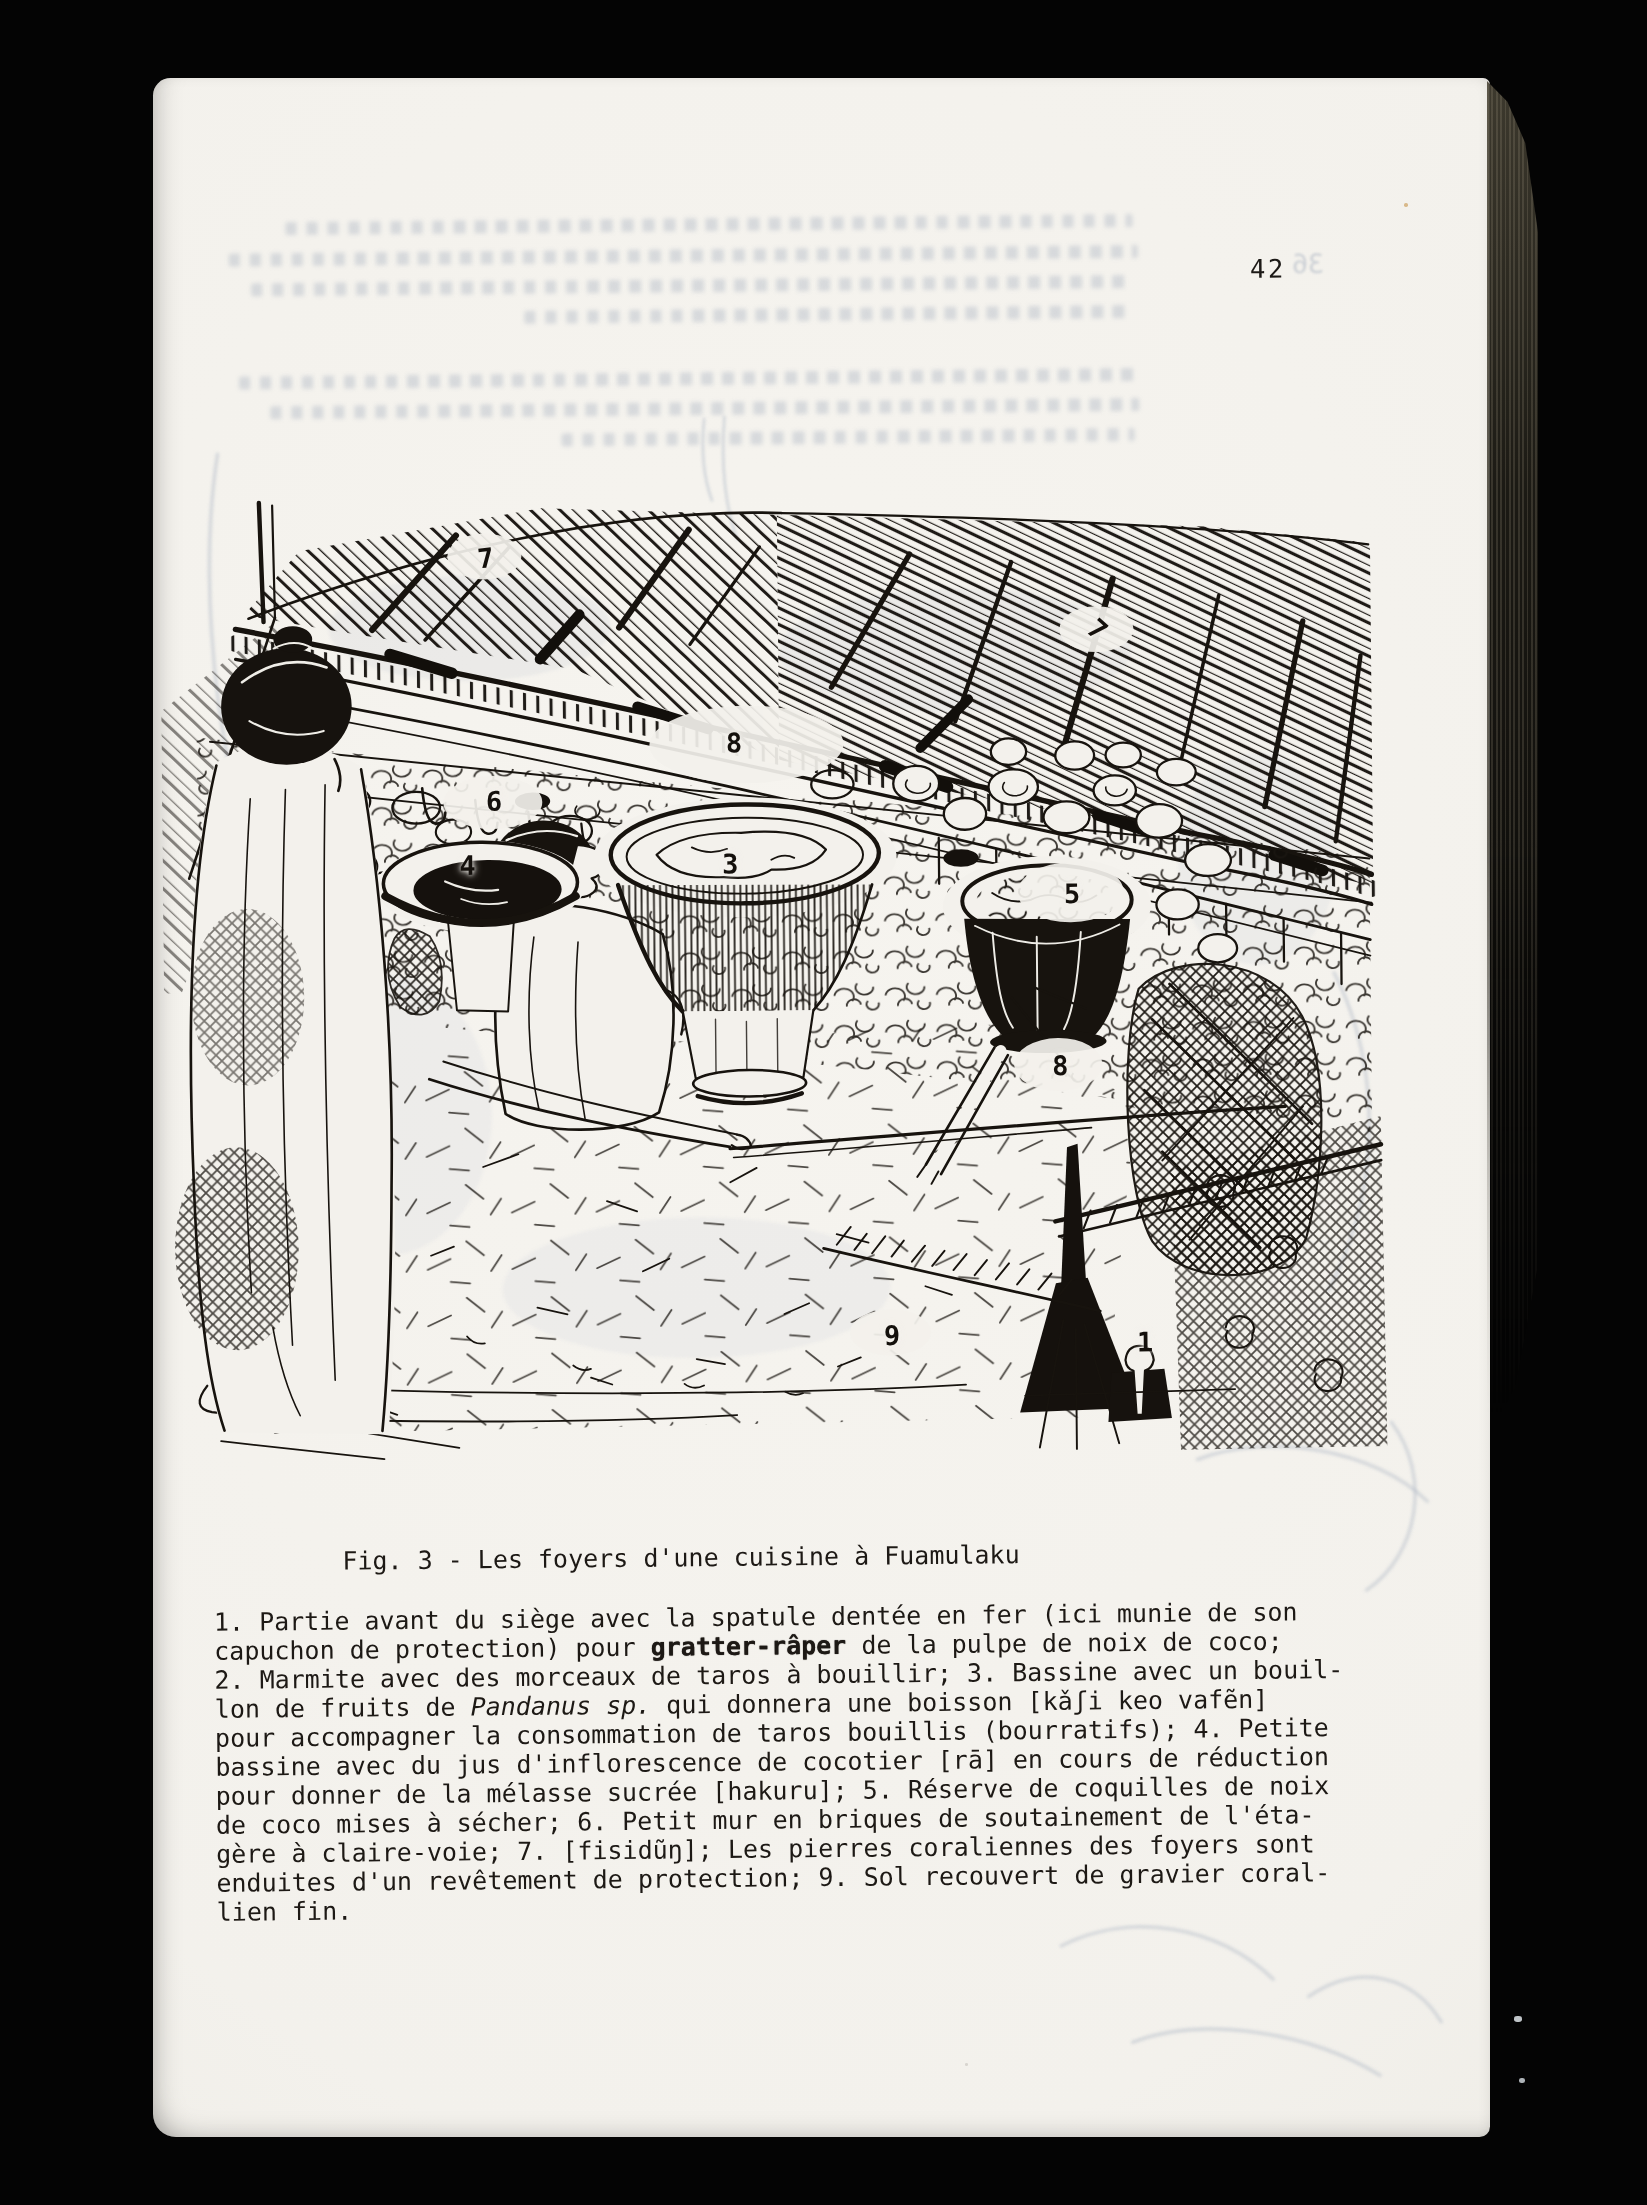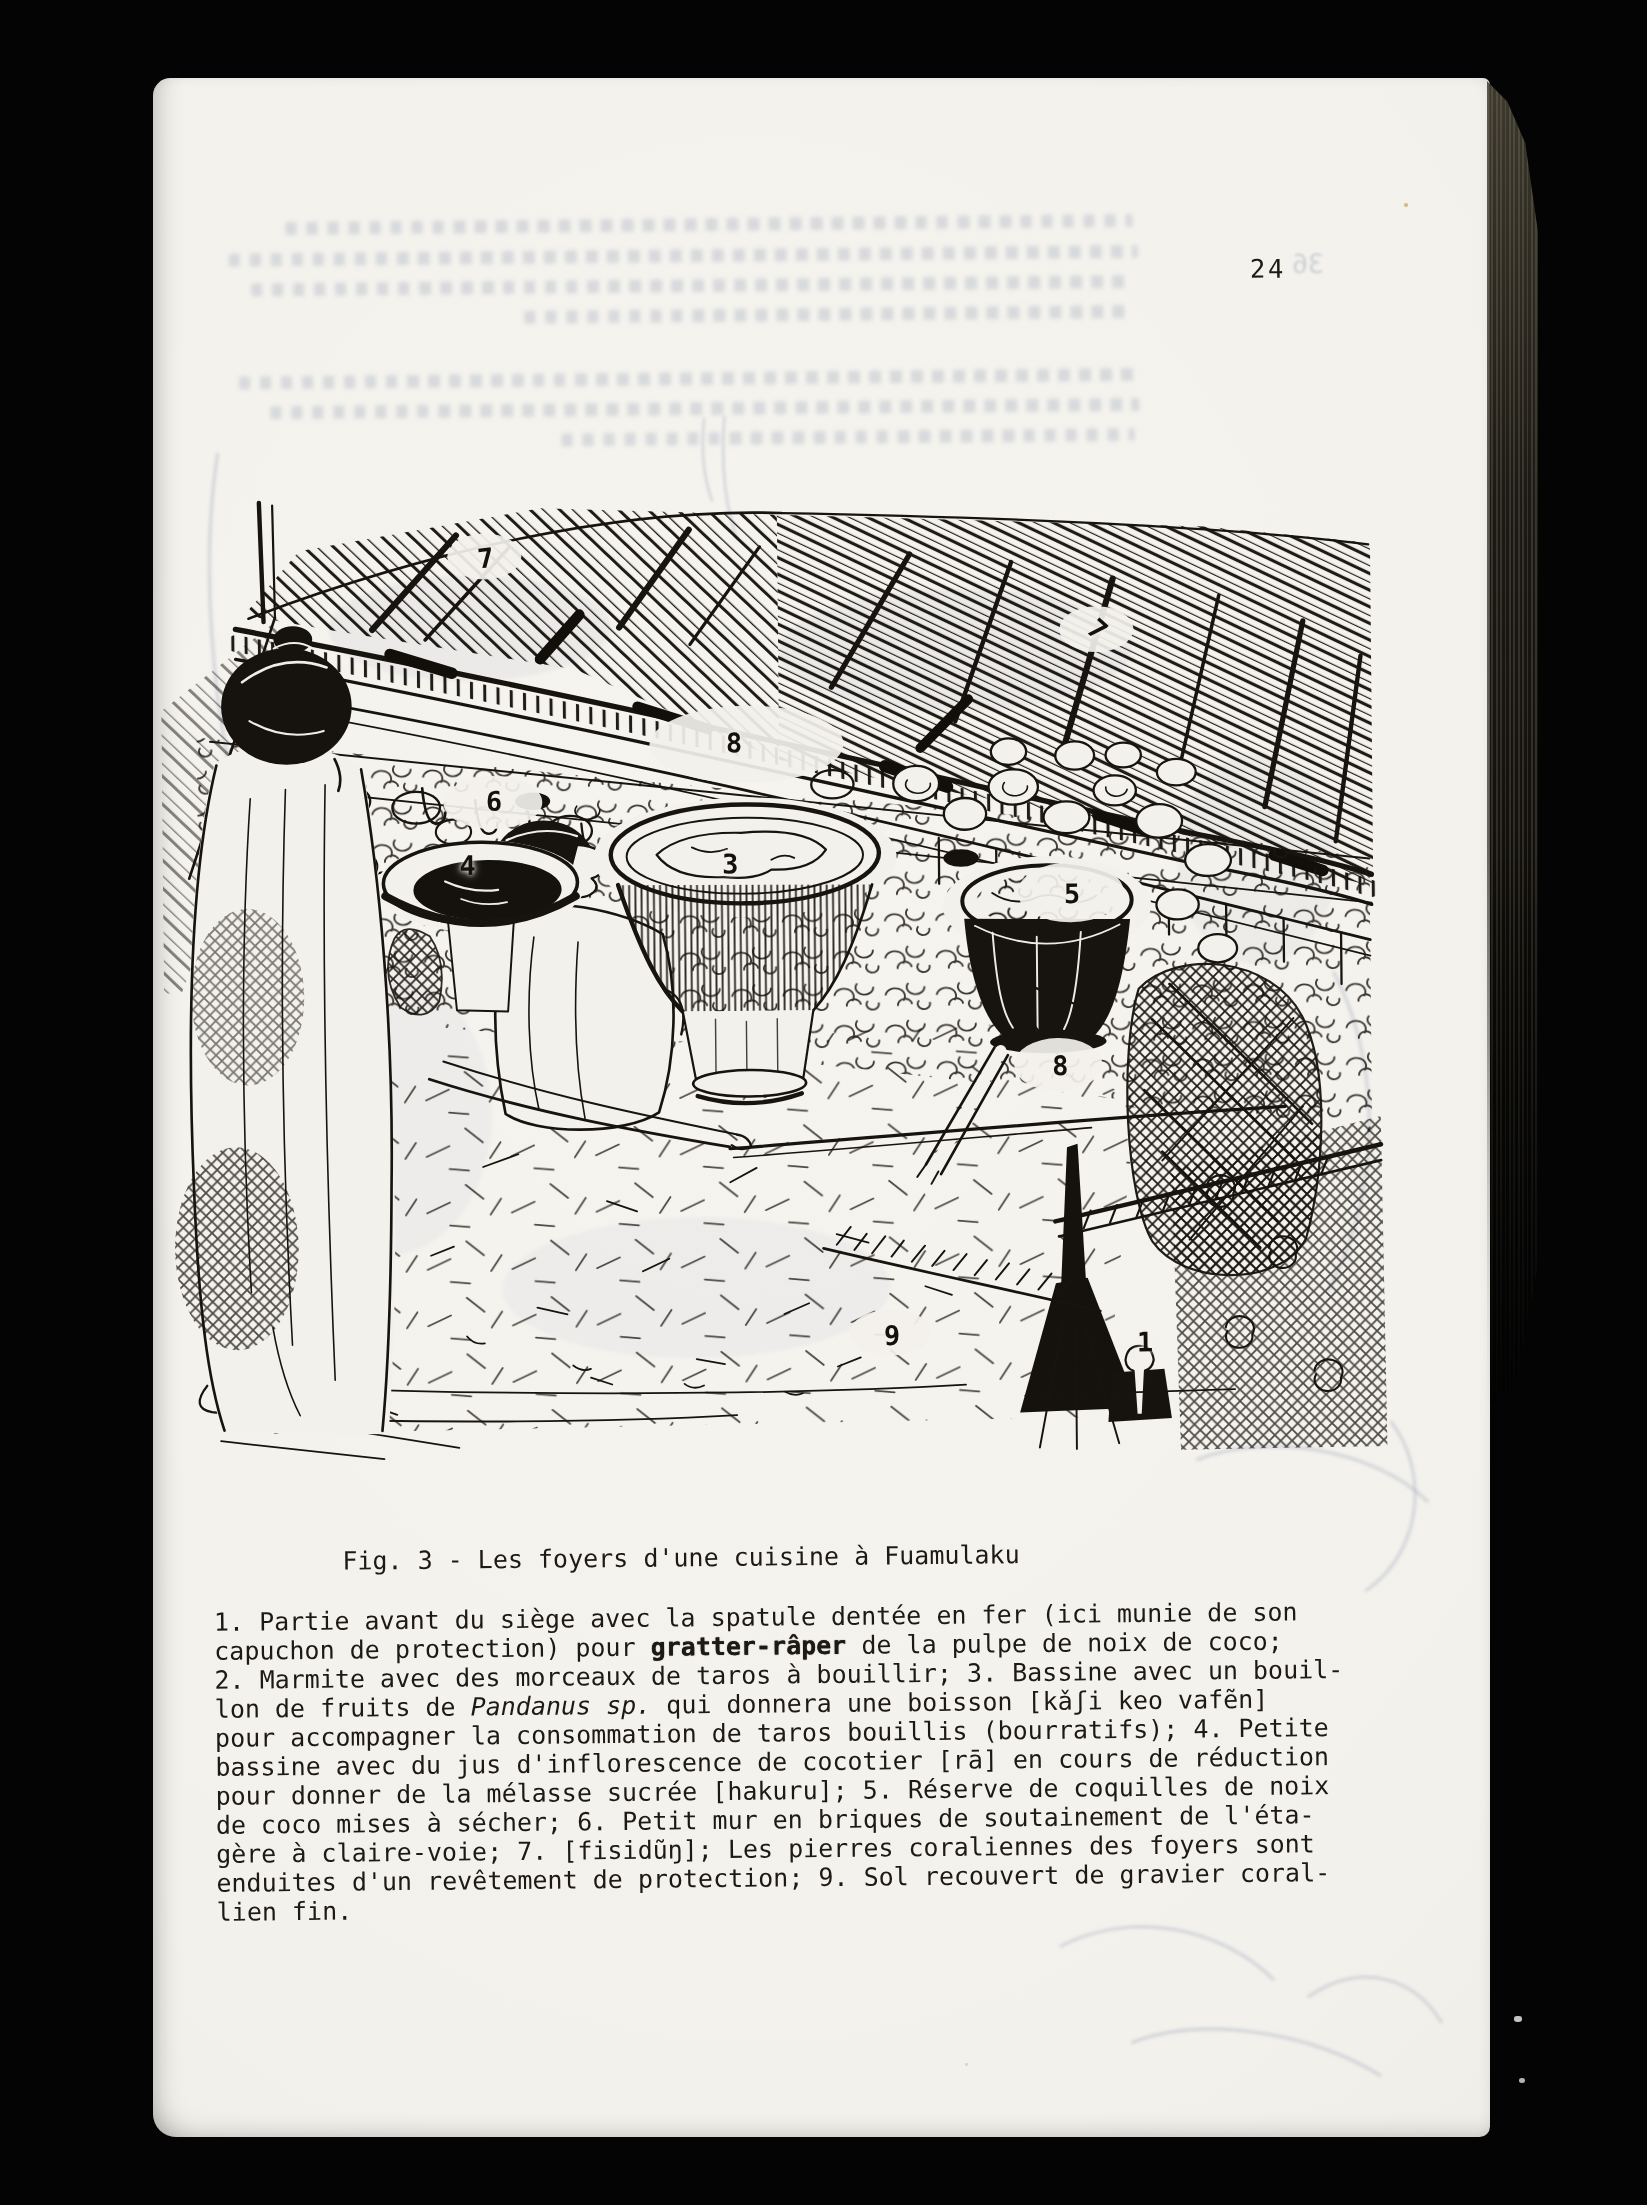--- a/index.html
+++ b/index.html
@@ -72,21 +72,21 @@
           <path d="M1020,2120 C1100,2080 1200,2100 1260,2160"></path>
           <path d="M1300,2180 C1360,2140 1420,2160 1450,2210"></path>
           <path d="M1100,2230 C1180,2200 1300,2220 1380,2270"></path>
           <path d="M80,420 C60,540 70,700 100,820"></path>
           <path d="M140,860 C110,920 130,980 160,1000"></path>
           <path d="M632,385 C628,420 630,450 640,478" stroke="#9aa7bb" stroke-width="2.5"></path>
           <path d="M655,383 C650,440 655,485 668,522" stroke="#9aa7bb" stroke-width="2.5"></path>
         </g>
       </svg>
 
-      <span class="pageno">24</span>
+      <span class="pageno">42</span>
 
       <div class="figure">
         <svg viewBox="0 0 1392 1108" width="1228" height="978">
           <defs>
             <pattern id="pRoofL" width="23" height="23" patternUnits="userSpaceOnUse" patternTransform="rotate(-46)">
               <line x1="5" y1="-2" x2="5" y2="25" stroke="#15110d" stroke-width="3.4"></line>
               <line x1="15" y1="-2" x2="15" y2="25" stroke="#15110d" stroke-width="1.5"></line>
             </pattern>
             <pattern id="pRoofR" width="17" height="17" patternUnits="userSpaceOnUse" patternTransform="rotate(-64)">
               <line x1="4" y1="-2" x2="4" y2="19" stroke="#15110d" stroke-width="3.6"></line>

